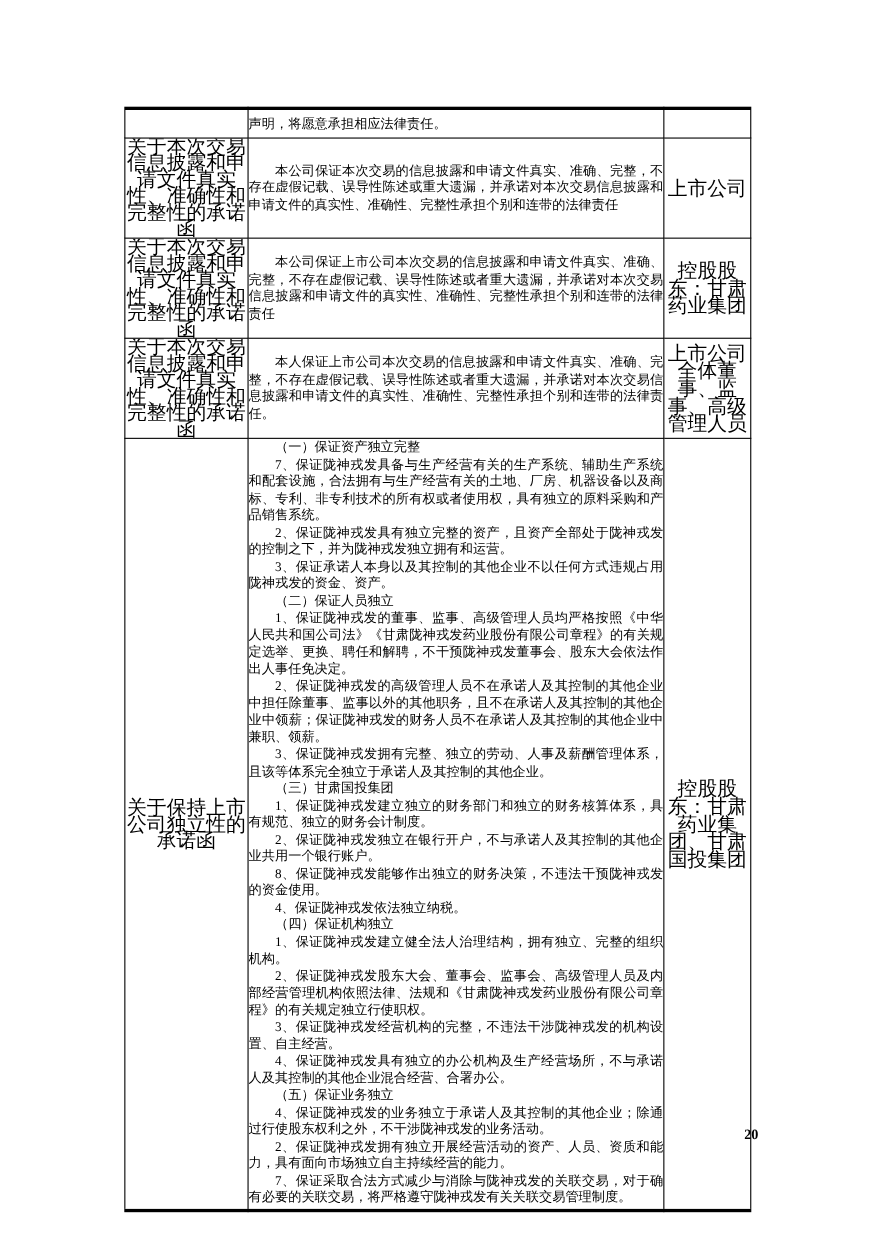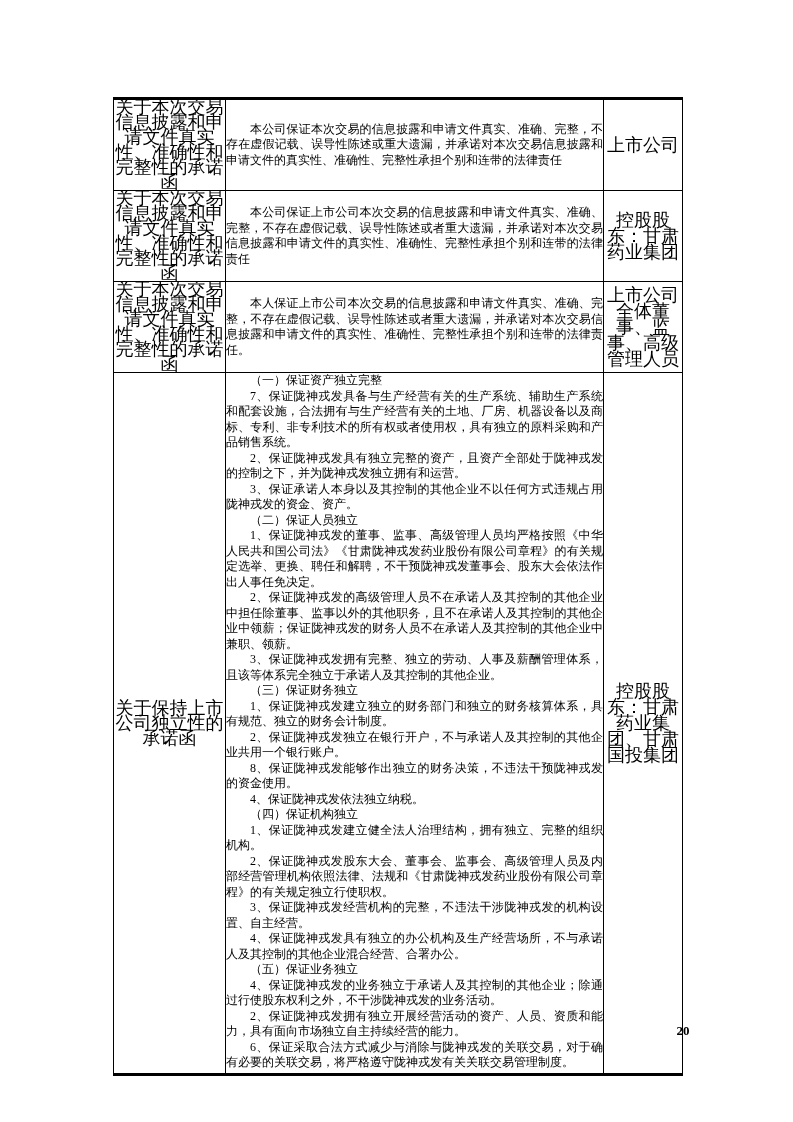--- a/index.html
+++ b/index.html
@@ -72,20 +72,27 @@
 <div class="page">
 
   <table class="doc-table">
     <colgroup>
       <col style="width:112px">
       <col style="width:378px">
       <col style="width:79px">
     </colgroup>
 
     <tbody>
+        <tr class="row-0">
+      <td class="cell-label"></td>
+      <td class="cell-content">
+        <p class="no-indent">声明，将愿意承担相应法律责任。</p>
+      </td>
+      <td class="cell-party"></td>
+    </tr>
 
     <tr class="row-1">
       <td class="cell-label">关于本次交易信息披露和申请文件真实性、准确性和完整性的承诺函</td>
       <td class="cell-content">
         <p>本公司保证本次交易的信息披露和申请文件真实、准确、完整，不存在虚假记载、误导性陈述或重大遗漏，并承诺对本次交易信息披露和申请文件的真实性、准确性、完整性承担个别和连带的法律责任</p>
       </td>
       <td class="cell-party">上市公司</td>
     </tr>
 
     <tr class="row-2">
@@ -108,34 +115,34 @@
       <td class="cell-label">关于保持上市公司独立性的承诺函</td>
       <td class="cell-content" style="vertical-align:top;">
         <p>（一）保证资产独立完整</p>
         <p>7、保证陇神戎发具备与生产经营有关的生产系统、辅助生产系统和配套设施，合法拥有与生产经营有关的土地、厂房、机器设备以及商标、专利、非专利技术的所有权或者使用权，具有独立的原料采购和产品销售系统。</p>
         <p>2、保证陇神戎发具有独立完整的资产，且资产全部处于陇神戎发的控制之下，并为陇神戎发独立拥有和运营。</p>
         <p>3、保证承诺人本身以及其控制的其他企业不以任何方式违规占用陇神戎发的资金、资产。</p>
         <p>（二）保证人员独立</p>
         <p>1、保证陇神戎发的董事、监事、高级管理人员均严格按照《中华人民共和国公司法》《甘肃陇神戎发药业股份有限公司章程》的有关规定选举、更换、聘任和解聘，不干预陇神戎发董事会、股东大会依法作出人事任免决定。</p>
         <p>2、保证陇神戎发的高级管理人员不在承诺人及其控制的其他企业中担任除董事、监事以外的其他职务，且不在承诺人及其控制的其他企业中领薪；保证陇神戎发的财务人员不在承诺人及其控制的其他企业中兼职、领薪。</p>
         <p>3、保证陇神戎发拥有完整、独立的劳动、人事及薪酬管理体系，且该等体系完全独立于承诺人及其控制的其他企业。</p>
-        <p>（三）保证财务独立</p>
+        <p>（三）甘肃国投集团</p>
         <p>1、保证陇神戎发建立独立的财务部门和独立的财务核算体系，具有规范、独立的财务会计制度。</p>
         <p>2、保证陇神戎发独立在银行开户，不与承诺人及其控制的其他企业共用一个银行账户。</p>
         <p>8、保证陇神戎发能够作出独立的财务决策，不违法干预陇神戎发的资金使用。</p>
         <p>4、保证陇神戎发依法独立纳税。</p>
         <p>（四）保证机构独立</p>
         <p>1、保证陇神戎发建立健全法人治理结构，拥有独立、完整的组织机构。</p>
         <p>2、保证陇神戎发股东大会、董事会、监事会、高级管理人员及内部经营管理机构依照法律、法规和《甘肃陇神戎发药业股份有限公司章程》的有关规定独立行使职权。</p>
         <p>3、保证陇神戎发经营机构的完整，不违法干涉陇神戎发的机构设置、自主经营。</p>
         <p>4、保证陇神戎发具有独立的办公机构及生产经营场所，不与承诺人及其控制的其他企业混合经营、合署办公。</p>
         <p>（五）保证业务独立</p>
         <p>4、保证陇神戎发的业务独立于承诺人及其控制的其他企业；除通过行使股东权利之外，不干涉陇神戎发的业务活动。</p>
         <p>2、保证陇神戎发拥有独立开展经营活动的资产、人员、资质和能力，具有面向市场独立自主持续经营的能力。</p>
-        <p>6、保证采取合法方式减少与消除与陇神戎发的关联交易，对于确有必要的关联交易，将严格遵守陇神戎发有关关联交易管理制度。</p>
+        <p>7、保证采取合法方式减少与消除与陇神戎发的关联交易，对于确有必要的关联交易，将严格遵守陇神戎发有关关联交易管理制度。</p>
       </td>
       <td class="cell-party">控股股东：甘肃药业集团、甘肃国投集团</td>
     </tr>
 
   </tbody>
     </table>
 
   <div class="page-number">20</div>
 
 </div>

